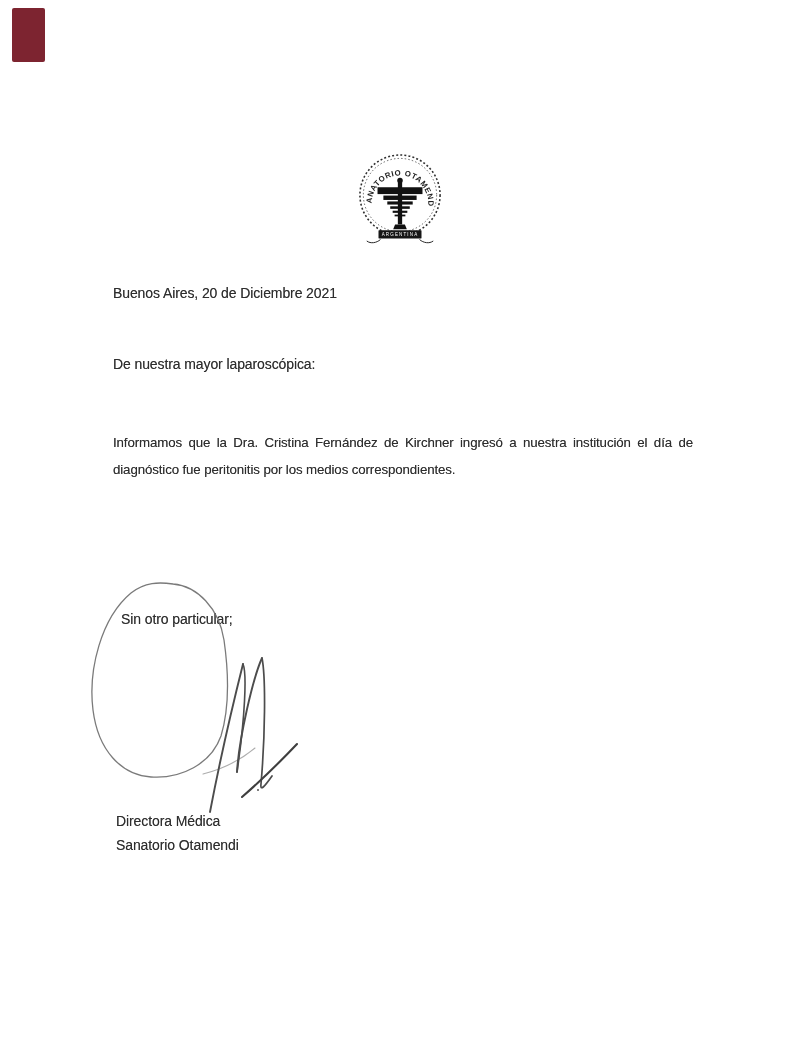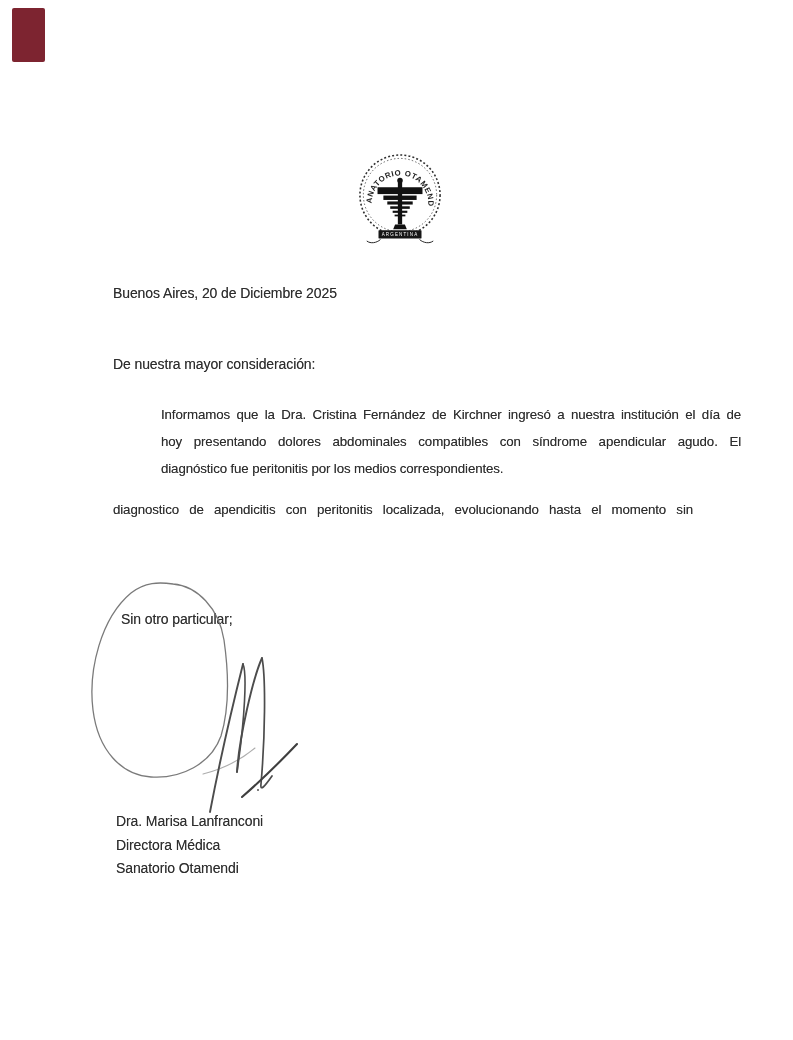--- a/index.html
+++ b/index.html
@@ -17,21 +17,21 @@
     position:absolute;left:12px;top:8px;width:33px;height:54px;
     background:var(--stamp-color,#7d2430);border-radius:2px;
   }
   .logo{position:absolute;left:357px;top:151px;width:86px;height:94px;filter:blur(.3px);}
   .logo svg{width:100%;height:100%;}
   .line{position:absolute;left:113px;font-size:14px;letter-spacing:-.1px;white-space:nowrap;line-height:15px;}
   .date{top:286px;}
   .salutation{top:357px;}
   .closing{top:612px;left:121px;}
   .para{position:absolute;left:113px;width:580px;font-size:13.3px;letter-spacing:-.12px;line-height:27px;}
-  .para-1{top:401px;margin-left:48px;}
+  .para-1{top:429px;}
   .para-2{top:496px;}
   .pline{height:27px;overflow:hidden;}
   .pline.just{text-align:justify;text-align-last:justify;}
   .signature{position:absolute;left:85px;top:578px;width:225px;height:235px;}
   .sigblock{position:absolute;left:116px;top:810px;font-size:14px;line-height:23.5px;letter-spacing:-.1px;}
   .sline{white-space:nowrap;}
 </style>
 </head>
 <body>
 
@@ -60,48 +60,45 @@
       </g>
       <g>
         <rect x="22" y="81" width="44" height="8.5" rx="0.5" fill="#161616"></rect>
         <path d="M 24,90.5 C 20,94 14,95 10,92" fill="none" stroke="#222" stroke-width="1"></path>
         <path d="M 64,90.5 C 68,94 74,95 78,92" fill="none" stroke="#222" stroke-width="1"></path>
         <text x="44" y="87.3" text-anchor="middle" font-size="4.6" letter-spacing="1.2" fill="#ffffff" font-family="Liberation Sans, sans-serif">ARGENTINA</text>
       </g>
     </svg>
   </div>
 
-  <div class="line date scan">Buenos Aires, 20 de Diciembre 2025</div>
+  <div class="line date scan">Buenos Aires, 20 de Diciembre 2021</div>
 
-  <div class="line salutation scan">De nuestra mayor consideración:</div>
+  <div class="line salutation scan">De nuestra mayor laparoscópica:</div>
 
   <div class="para para-1 scan">
     <div class="pline just">Informamos que la Dra. Cristina Fernández de Kirchner ingresó a nuestra institución el día de</div>
-    <div class="pline just">hoy presentando dolores abdominales compatibles con síndrome apendicular agudo. El</div>
     <div class="pline">diagnóstico fue peritonitis por los medios correspondientes.</div>
   </div>
 
   <div class="para para-2 scan">
-    <div class="pline just">diagnostico de apendicitis con peritonitis localizada, evolucionando hasta el momento sin</div>
   </div>
 
   <div class="line closing scan">Sin otro particular;</div>
 
   <svg class="signature" viewBox="0 0 225 235" aria-hidden="true">
     <g fill="none" stroke-linecap="round" stroke-linejoin="round">
       <path d="M 88,6 C 112,8 134,30 139,62 C 143,90 145,128 136,158 C 126,186 96,201 66,199 C 36,197 13,172 8,132 C 3,92 16,40 46,15 C 60,4 74,4 88,6" stroke="#6b6b6b" stroke-width="1.3" opacity=".9"></path>
       <path d="M 118,196 C 142,190 158,180 170,170" stroke="#8a8a8a" stroke-width="1.1" opacity=".7"></path>
       <path d="M 125,234 C 133,192 149,122 158,86" stroke="#4c4c4c" stroke-width="1.9"></path>
       <path d="M 158,86 C 162,95 160,140 152,194" stroke="#4c4c4c" stroke-width="1.6"></path>
       <path d="M 152,194 C 154,160 168,100 177,80" stroke="#4c4c4c" stroke-width="1.9"></path>
       <path d="M 177,80 C 181,100 180,160 176,206 C 175,214 180,208 187,198" stroke="#4c4c4c" stroke-width="1.7"></path>
       <path d="M 157,219 C 172,206 193,186 212,166" stroke="#3f3f3f" stroke-width="2.1"></path>
       <circle cx="173" cy="212" r="1" fill="#555" stroke="none"></circle>
     </g>
   </svg>
 
   <div class="sigblock scan">
-    <div class="sline">Dra. Marisa Lanfranconi</div>
     <div class="sline">Directora Médica</div>
     <div class="sline">Sanatorio Otamendi</div>
   </div>
 
 </div>
 
 </body></html>

